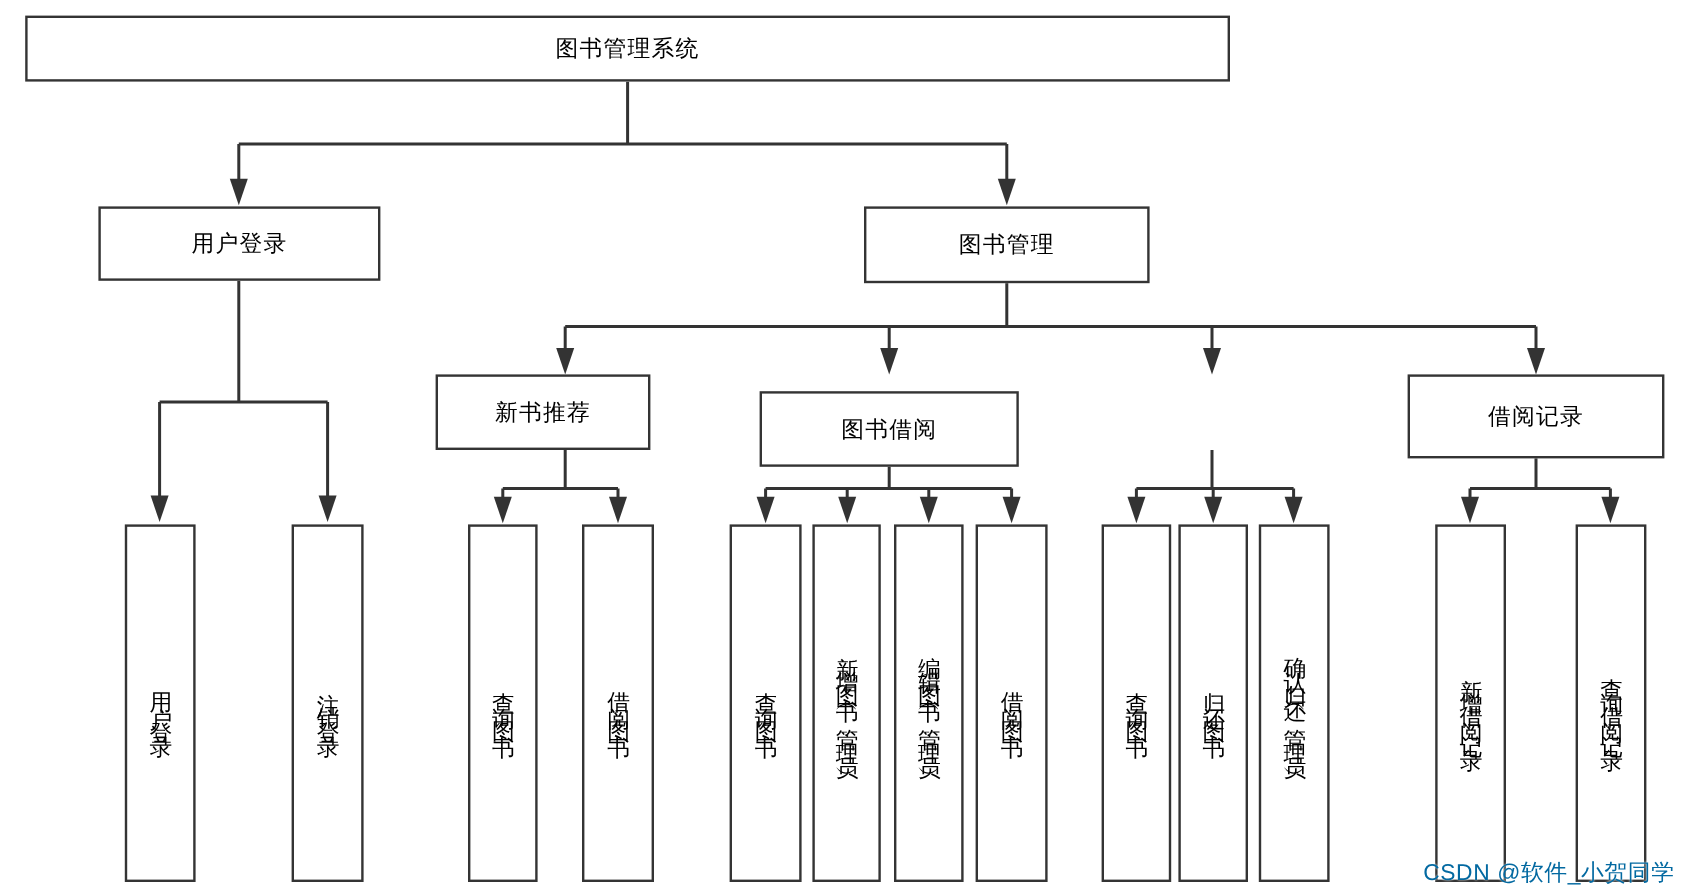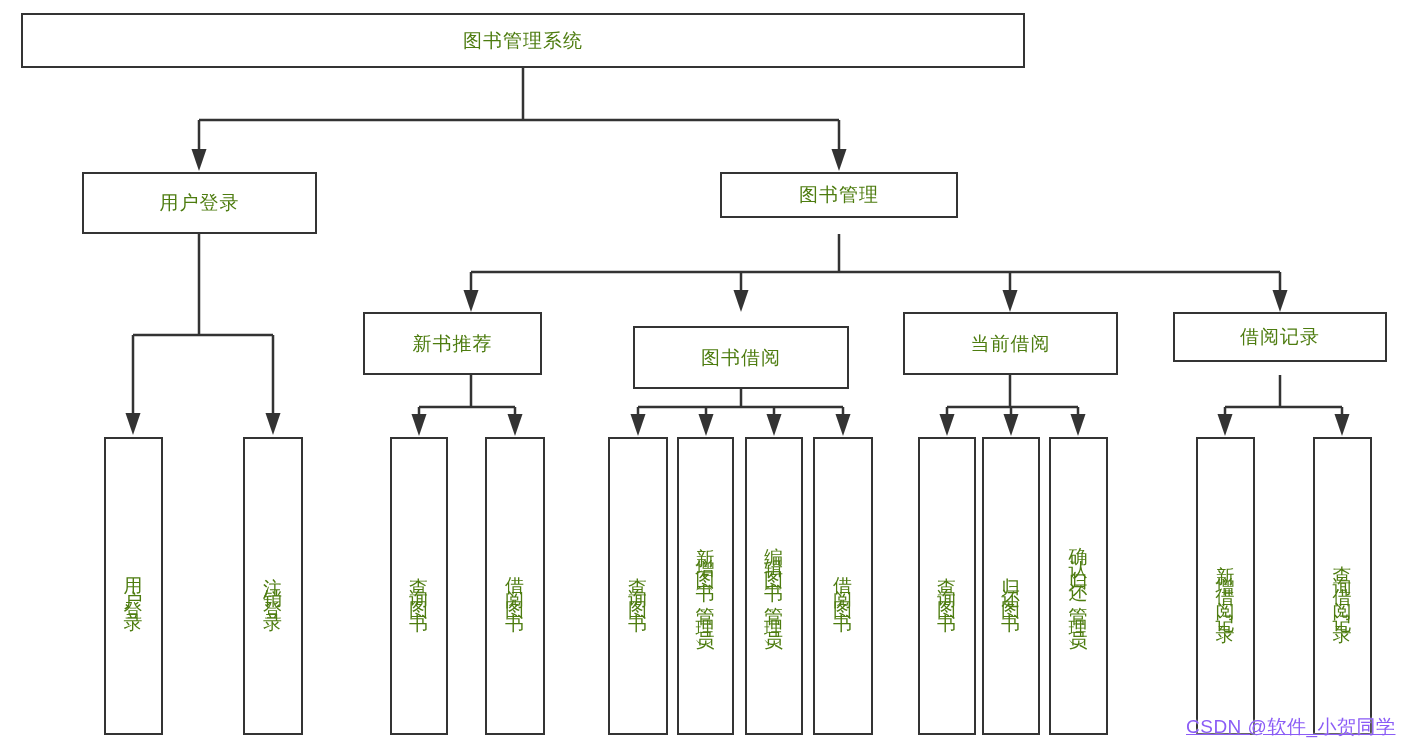--- a/index.html
+++ b/index.html
@@ -11,43 +11,42 @@
     overflow:hidden;
   }
   #edges{position:absolute;left:0;top:0;width:1405px;height:747px;}
   #edges path{stroke:#333333;stroke-width:2.5;fill:none;}
   #edges polygon{fill:#333333;stroke:none;}
   .node{
     position:absolute;
     box-sizing:border-box;
     background:#ffffff;
     border:2px solid #343434;
-    color:#4d7c0f;
+    color:#000000;
     display:flex;align-items:center;justify-content:center;
     text-align:center;
   }
   .hnode{font-size:19px;letter-spacing:1px;}
   .root{font-size:19px;}
   .vnode{
     top:437px;height:298px;
     font-size:19px;
     writing-mode:vertical-rl;
     letter-spacing:12px;
     line-height:1;
   }
   .vnode .vtxt{display:block;margin-left:auto;margin-right:auto;}
   #watermark{
     position:absolute;
     left:1186px;top:714px;
     font-size:19px;
-    color:#8b5cf6;
+    color:#0369a1;
     letter-spacing:0.5px;
     white-space:nowrap;
     text-shadow:0 0 2px #ffffff;
-    text-decoration:underline;
   }
 </style>
 </head>
 <body>
 
 <div id="canvas">
 
   <svg id="edges" viewBox="0 0 1405 747" xmlns="http://www.w3.org/2000/svg">
     <g>
       <path d="M523,68 V120 M199,120 H839 M199,120 V151 M839,120 V151"></path>
@@ -91,34 +90,31 @@
     </g>
   </svg>
 
   <div class="node hnode root" style="left:21px;top:13px;width:1004px;height:55px;">
     <span>图书管理系统</span>
   </div>
 
   <div class="node hnode" style="left:82px;top:172px;width:235px;height:62px;">
     <span>用户登录</span>
   </div>
-  <div class="node hnode" style="left:720px;top:172px;width:238px;height:46px;">
+  <div class="node hnode" style="left:720px;top:172px;width:238px;height:64px;">
     <span>图书管理</span>
   </div>
 
   <div class="node hnode" style="left:363px;top:312px;width:179px;height:63px;">
     <span>新书推荐</span>
   </div>
   <div class="node hnode" style="left:633px;top:326px;width:216px;height:63px;">
     <span>图书借阅</span>
   </div>
-  <div class="node hnode" style="left:903px;top:312px;width:215px;height:63px;">
-    <span>当前借阅</span>
-  </div>
-  <div class="node hnode" style="left:1173px;top:312px;width:214px;height:50px;">
+  <div class="node hnode" style="left:1173px;top:312px;width:214px;height:70px;">
     <span>借阅记录</span>
   </div>
 
   <div class="node vnode" style="left:104px;width:59px;">
     <span class="vtxt">用户登录</span>
   </div>
   <div class="node vnode" style="left:243px;width:60px;">
     <span class="vtxt">注销登录</span>
   </div>
 

